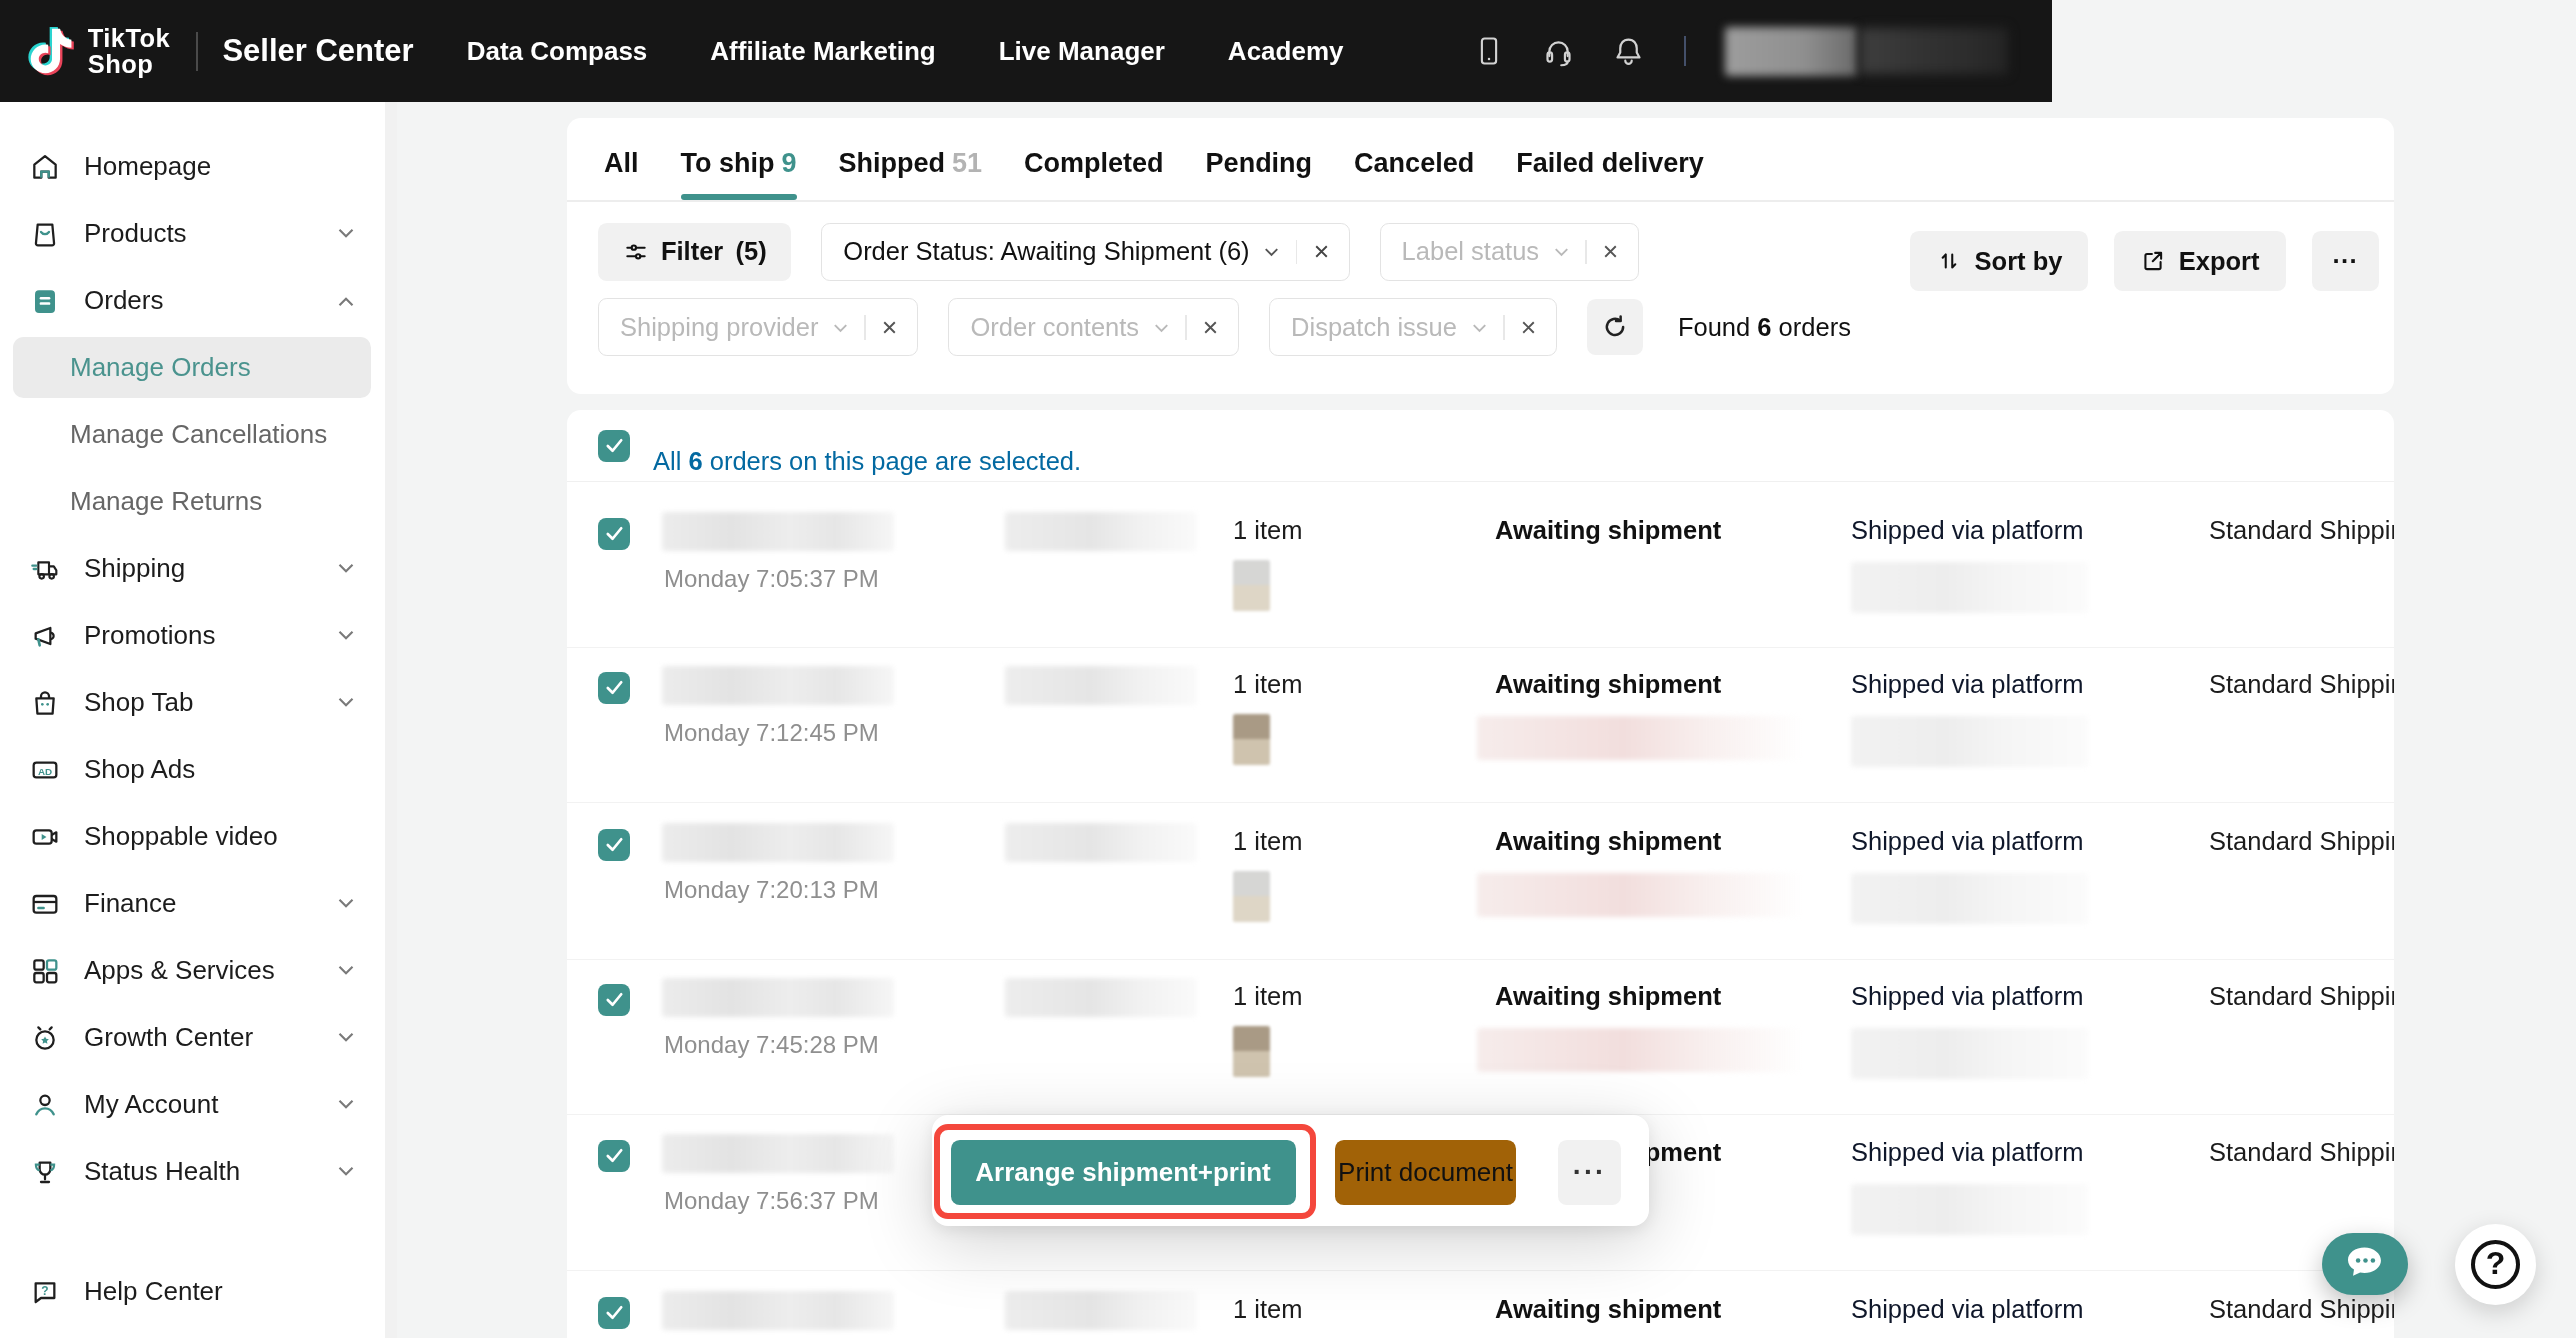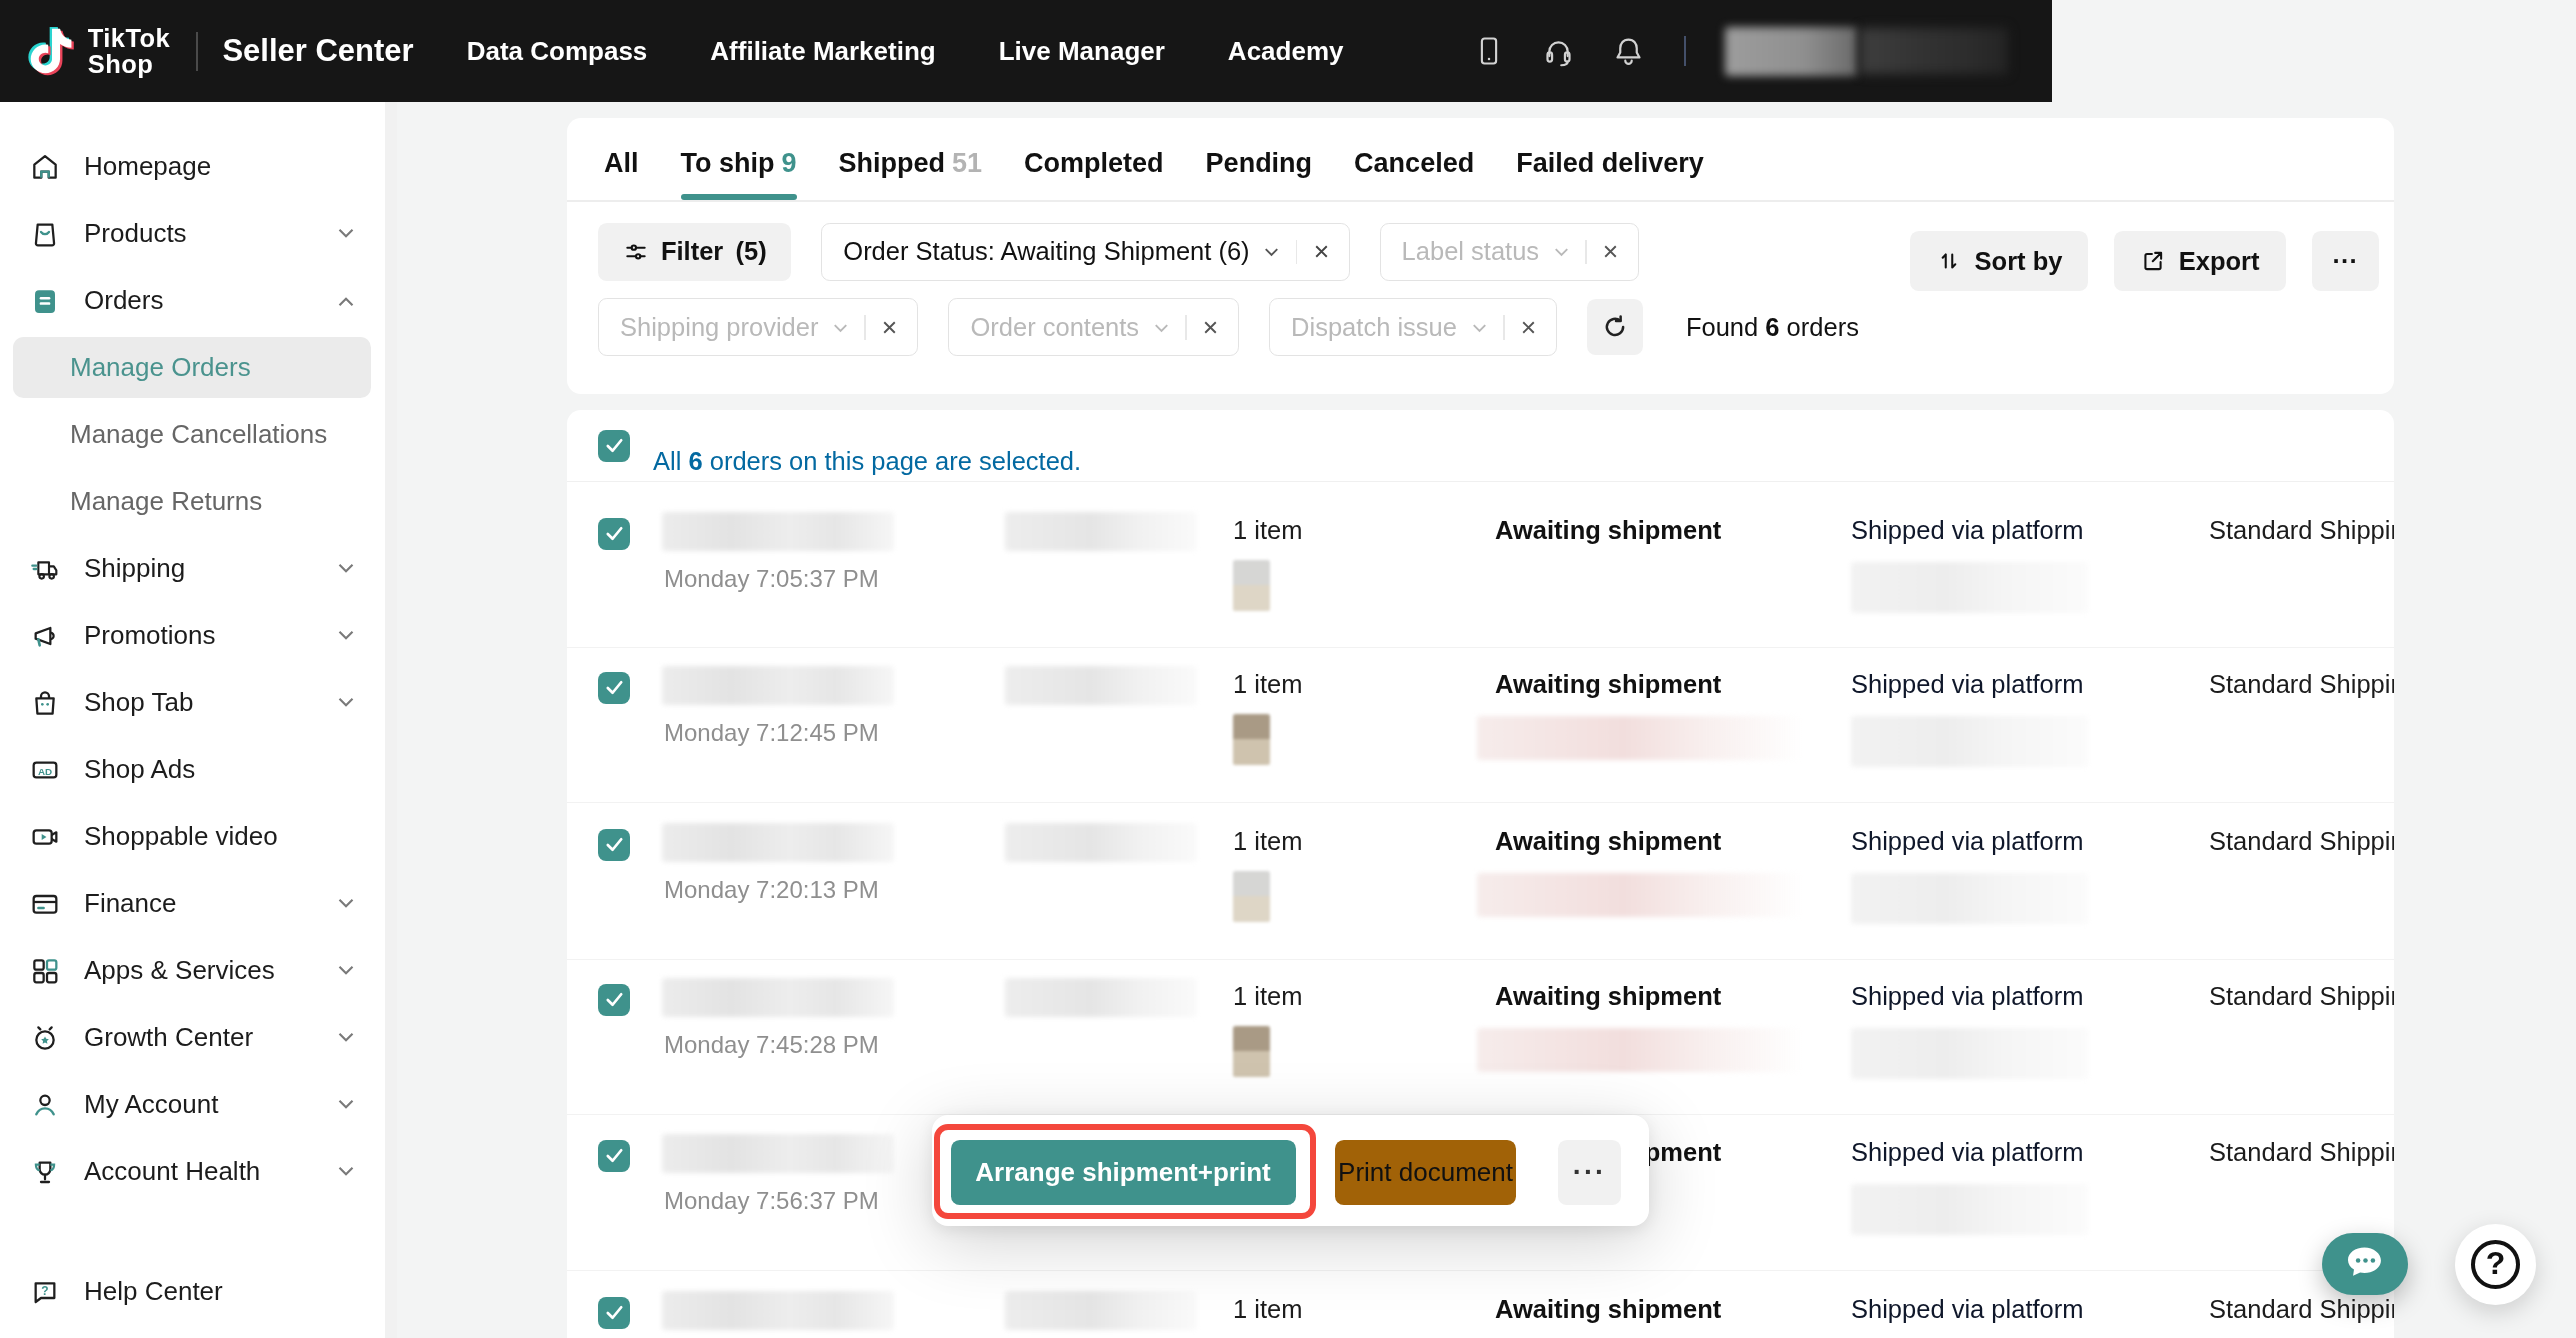--- a/index.html
+++ b/index.html
@@ -47,21 +47,21 @@
   .filters{position:relative;padding:21px 0 0 31px;}
   .frow{display:flex;align-items:center;gap:30px;margin-bottom:17.6px;}
   .filter-btn{height:58px;display:flex;align-items:center;gap:12.3px;background:#f1f1f1;border-radius:8.8px;padding:0 24.6px;font-size:25.5px;font-weight:600;color:#111;cursor:pointer;justify-content:center;}
   .chip{height:58px;display:flex;align-items:center;border:1.8px solid #e3e3e3;border-radius:8.8px;padding:0 16px 0 21px;background:#fff;cursor:pointer;box-sizing:border-box;}
   .chip .clabel{font-size:25.5px;color:#111;white-space:nowrap;}
   .chip.placeholder .clabel{color:#b9b9b9;}
   .chip .cdiv{width:1.8px;height:24.6px;background:#e8e8e8;margin:0 12.3px;}
   .chip .xwrap{display:flex;align-items:center;cursor:pointer;}
   .chip .chv{margin-left:10.6px;display:flex;align-items:center;}
   .refresh-btn{width:56px;height:56px;background:#f1f1f1;border-radius:8.8px;display:flex;align-items:center;justify-content:center;cursor:pointer;}
-  .found{font-size:25.5px;color:#111;margin-left:13px;}
+  .found{font-size:25.5px;color:#111;margin-left:5px;}
   .found b{font-weight:700;}
   .toolbar{position:absolute;top:113px;right:15px;display:flex;gap:26px;align-items:center;}
   .tool-btn{height:60px;background:#f1f1f1;border-radius:8.8px;display:flex;align-items:center;gap:12.3px;padding:0 26px;font-size:25.5px;font-weight:600;color:#111;cursor:pointer;}
   .tool-btn.sq{padding:0 21px;}
 
   .card2{position:absolute;left:567px;top:410px;width:1827px;height:928px;background:#fff;border-radius:14px 14px 0 0;overflow:hidden;z-index:10;}
   .banner{height:72px;border-bottom:1.8px solid #f0f0f0;display:flex;align-items:center;padding-left:31px;box-sizing:border-box;}
   .banner .btxt{margin-left:23px;font-size:25.5px;color:#0369a1;margin-top:32px;}
   .banner b{font-weight:700;}
   .cbx{width:32px;height:32px;background:#3f928c;border-radius:8px;display:flex;align-items:center;justify-content:center;cursor:pointer;flex:0 0 32px;}
@@ -319,21 +319,21 @@
         </svg></span>
   </div>
   <div class="nav-item">
     <span class="ic">
       <svg width="32" height="32" viewBox="0 0 24 24" fill="none">
           <path d="M8 5h8v5a4 4 0 0 1-8 0V5z" stroke="#1f1f1f" stroke-width="1.7" stroke-linejoin="round"></path>
           <path d="M8 6.5H5.2c0 2.6 1.2 4 2.8 4.3M16 6.5h2.8c0 2.6-1.2 4-2.8 4.3" stroke="#3f928c" stroke-width="1.7"></path>
           <path d="M12 14v3.5M9 19.5h6" stroke="#1f1f1f" stroke-width="1.7" stroke-linecap="round"></path>
         </svg>
     </span>
-    <span class="lbl">Account Health</span>
+    <span class="lbl">Status Health</span>
     <span class="chev"><svg width="26" height="26" viewBox="0 0 24 24" fill="none">
           <path d="M6 9.5l6 6 6-6" stroke="#7b7b7b" stroke-width="2"></path>
         </svg></span>
   </div>
   <div class="sb-spacer"></div>
   <div class="nav-item">
     <span class="ic">
       <svg width="32" height="32" viewBox="0 0 24 24" fill="none">
           <path d="M5 5.5h14v11H9l-4 3v-14z" stroke="#1f1f1f" stroke-width="1.7" stroke-linejoin="round"></path>
           <text x="12" y="14.6" text-anchor="middle" font-size="9" font-weight="bold" fill="#3f928c" font-family="Liberation Sans, sans-serif">?</text>

